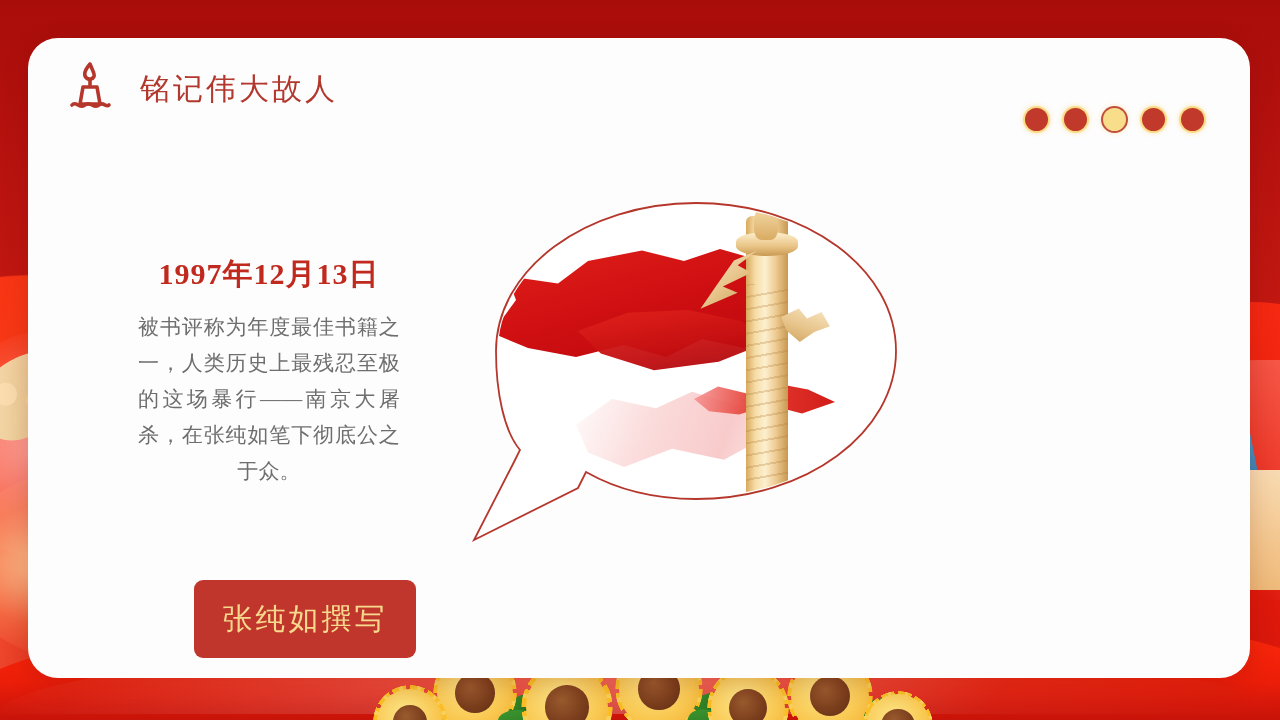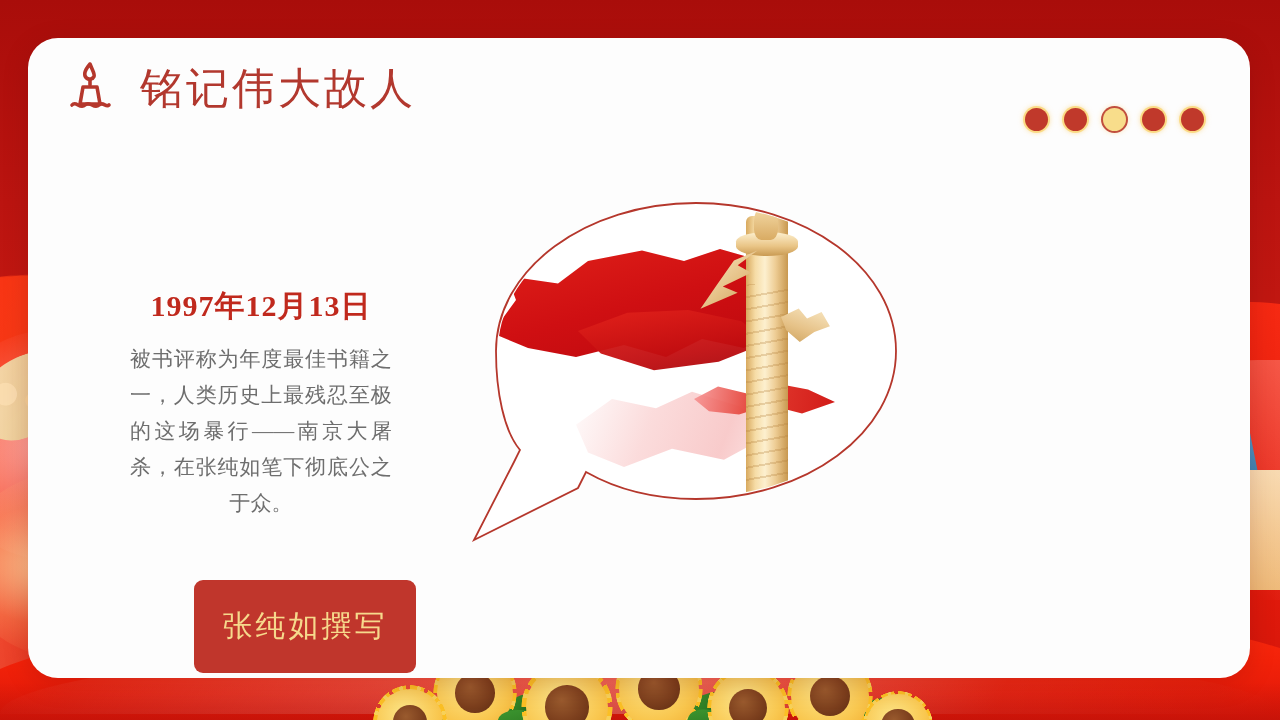--- a/index.html
+++ b/index.html
@@ -159,21 +159,21 @@
   .header {
     position: absolute;
     left: 34px; top: 22px;
     display: flex;
     align-items: center;
     gap: 22px;
   }
   .candle-icon { width: 56px; height: 58px; display: block; }
   .slide-title {
     font-family: "Liberation Serif", serif;
-    font-size: 43px;
+    font-size: 30px;
     color: #b2382e;
     letter-spacing: 3px;
     white-space: nowrap;
     text-align: right;
   }
 
   .dots {
     position: absolute;
     right: 46px; top: 70px;
     display: flex;
@@ -190,21 +190,21 @@
     background: #f8dd8b;
     box-shadow: 0 0 0 2px rgba(186,60,44,0.9), 0 0 5px 2px rgba(250,205,110,0.45);
   }
 
   
   .col {
     position: absolute;
     width: 262px;
     text-align: center;
   }
-  .col-left  { left: 102px;  top: 216px; margin-top: 32px; }
+  .col-left  { left: 110px;  top: 216px; }
   .col-right { left: 890px;  top: 216px; }
 
   .col-heading {
     font-family: "Liberation Serif", serif;
     font-size: 30px;
     color: #c0291d;
     font-weight: 700;
     letter-spacing: 1px;
     margin-bottom: 14px;
     white-space: nowrap;
@@ -301,21 +301,21 @@
     width: 42px; height: 200px;
     background:
       repeating-linear-gradient(170deg, rgba(176,124,56,0.28) 0 2px, rgba(176,124,56,0) 2px 12px);
     border-radius: 4px;
   }
 
   
   .author-btn {
     position: absolute;
     left: 166px; top: 542px;
-    width: 222px; height: 93px;
+    width: 222px; height: 78px;
     background: #c0362c;
     border: none;
     border-radius: 9px;
     color: #f6d98c;
     font-family: Liberation Mono, monospace;
     font-size: 30px;
     letter-spacing: 3px;
     cursor: pointer;
   }
   .bottom-text {

